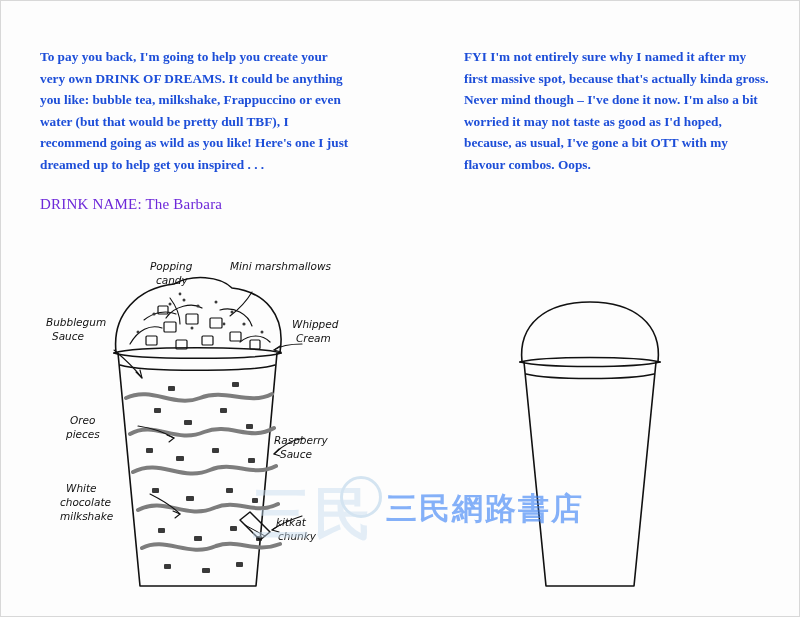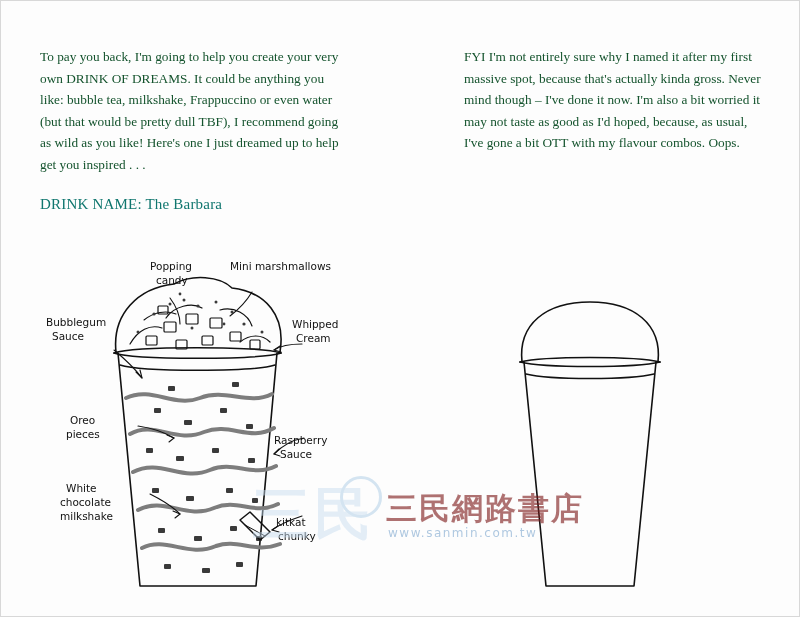--- a/index.html
+++ b/index.html
@@ -26,39 +26,41 @@
     position: absolute;
     top: 46px;
   }
   .col-left { left: 40px; width: 310px; }
   .col-right { left: 464px; width: 305px; }
 
   .body-text {
     font-family: "Liberation Serif", serif;
     font-size: 13.3px;
     line-height: 21.5px;
-    color: #14532d;
+    color: #1d4ed8;
     margin: 0 0 18px 0;
     text-align: left;
+    font-weight: bold;
   }
 
   .label-line {
     font-family: "Liberation Serif", serif;
     font-size: 15px;
     line-height: 22px;
     letter-spacing: 0.2px;
-    color: #0f766e;
+    color: #6d28d9;
     white-space: nowrap;
   }
   .labels-left { margin-top: 16px; }
   .labels-right { margin-top: 10px; }
 
   
   .figure {
     position: absolute;
+    font-style: italic;
   }
   .fig-left { left: 34px; top: 248px; width: 345px; height: 350px; }
   .fig-right { left: 500px; top: 300px; width: 180px; height: 290px; }
 
   .figure svg { display: block; }
 
   .hand {
     font-family: "DejaVu Sans", sans-serif;
     font-size: 10.5px;
     fill: #111;
@@ -71,21 +73,21 @@
     top: 470px;
     width: 360px;
     height: 90px;
     pointer-events: none;
     opacity: 0.62;
   }
   .wm-main {
     font-family: "DejaVu Sans", sans-serif;
     font-size: 31px;
     font-weight: bold;
-    color: #7f1d1d;
+    color: #3b82f6;
     letter-spacing: 2px;
     position: absolute;
     left: 150px;
     top: 18px;
   }
   .wm-sub {
     font-family: "DejaVu Sans", sans-serif;
     font-size: 12px;
     color: #7fa8cf;
     letter-spacing: 1.5px;
@@ -275,15 +277,14 @@
 
         <path d="M24 62 L46 286 L134 286 L156 62"></path>
       </g>
     </svg>
   </div>
 
   <div class="watermark">
     <div class="wm-ghost">三民</div>
     <div class="wm-circle"></div>
     <div class="wm-main">三民網路書店</div>
-    <div class="wm-sub">www.sanmin.com.tw</div>
   </div>
 </div>
 
 </body></html>

